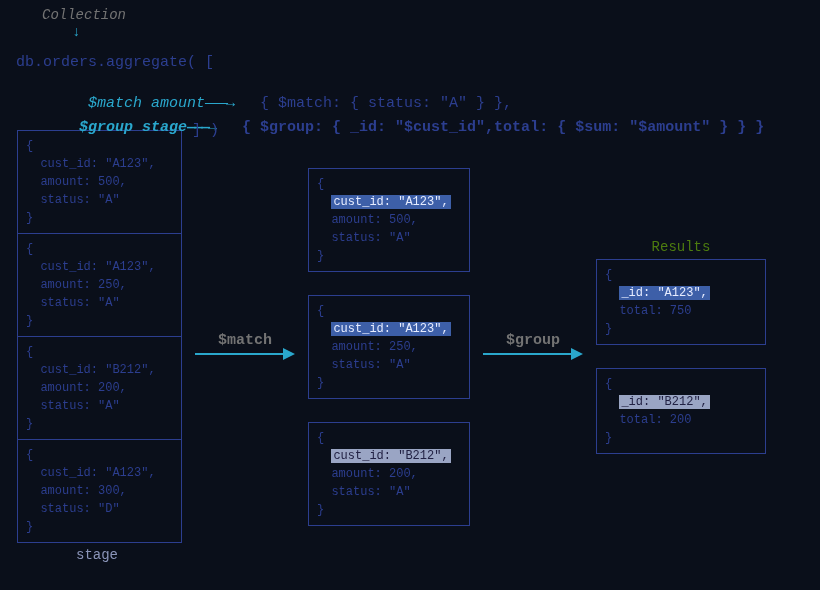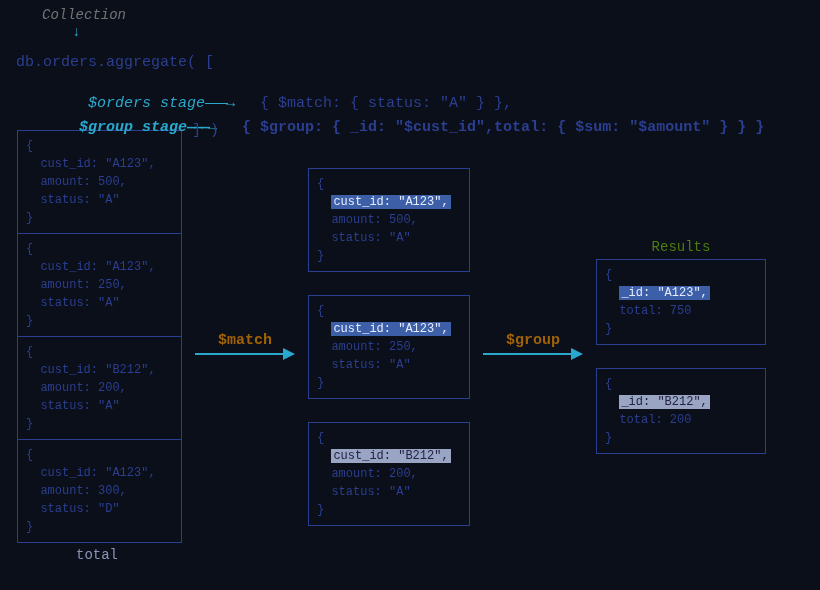--- a/index.html
+++ b/index.html
@@ -97,41 +97,41 @@
     font-size: 14px;
     margin-bottom: 4px;
   }
   .op-arrow {
     display: flex;
     flex-direction: column;
     align-items: center;
     width: 110px;
   }
   .op-arrow-text {
-    color: #a16207;
+    color: #737373;
     font-size: 15px;
     font-weight: bold;
     margin-bottom: -2px;
   }
   .arrow-svg {
     width: 100px;
     height: 14px;
   }
 </style>
 </head>
 <body>
 
 <div class="header">
   <span class="collection-label">Collection</span>
   <span class="collection-arrow">↓</span>
 
   <div class="code-line" style="top:32px; left:4px;">db.orders.aggregate( [</div>
 
   <div class="code-line" style="top:56px; left:40px;">
-    <span class="stage-label">$orders stage</span><span class="stage-arrow">———→</span>   <span>{ $match: { status: "A" } },</span>
+    <span class="stage-label">$match amount</span><span class="stage-arrow">———→</span>   <span>{ $match: { status: "A" } },</span>
   </div>
 
   <div class="code-line" style="top:80px; left:31px;font-weight:bold;">
     <span class="stage-label">$group stage</span><span class="stage-arrow">———→</span>   <span>{ $group: { _id: "$cust_id",total: { $sum: "$amount" } } }</span>
   </div>
 
   <div class="code-line" style="top:100px; left:180px;">] )</div>
 </div>
 
 <div class="pipeline">
@@ -152,21 +152,21 @@
   cust_id: "B212",
   amount: 200,
   status: "A"
 }</div>
         <div class="doc-box">{
   cust_id: "A123",
   amount: 300,
   status: "D"
 }</div>
       </div>
-    <div class="section-label">total</div>
+    <div class="section-label">stage</div>
   </div>
 
   <div class="op-arrow">
     <div class="op-arrow-text">$match</div>
     <svg class="arrow-svg" viewBox="0 0 100 14">
       <line x1="0" y1="7" x2="88" y2="7" stroke="#2aa7cc" stroke-width="2"></line>
       <polygon points="88,1 100,7 88,13" fill="#2aa7cc"></polygon>
     </svg>
   </div>
 

